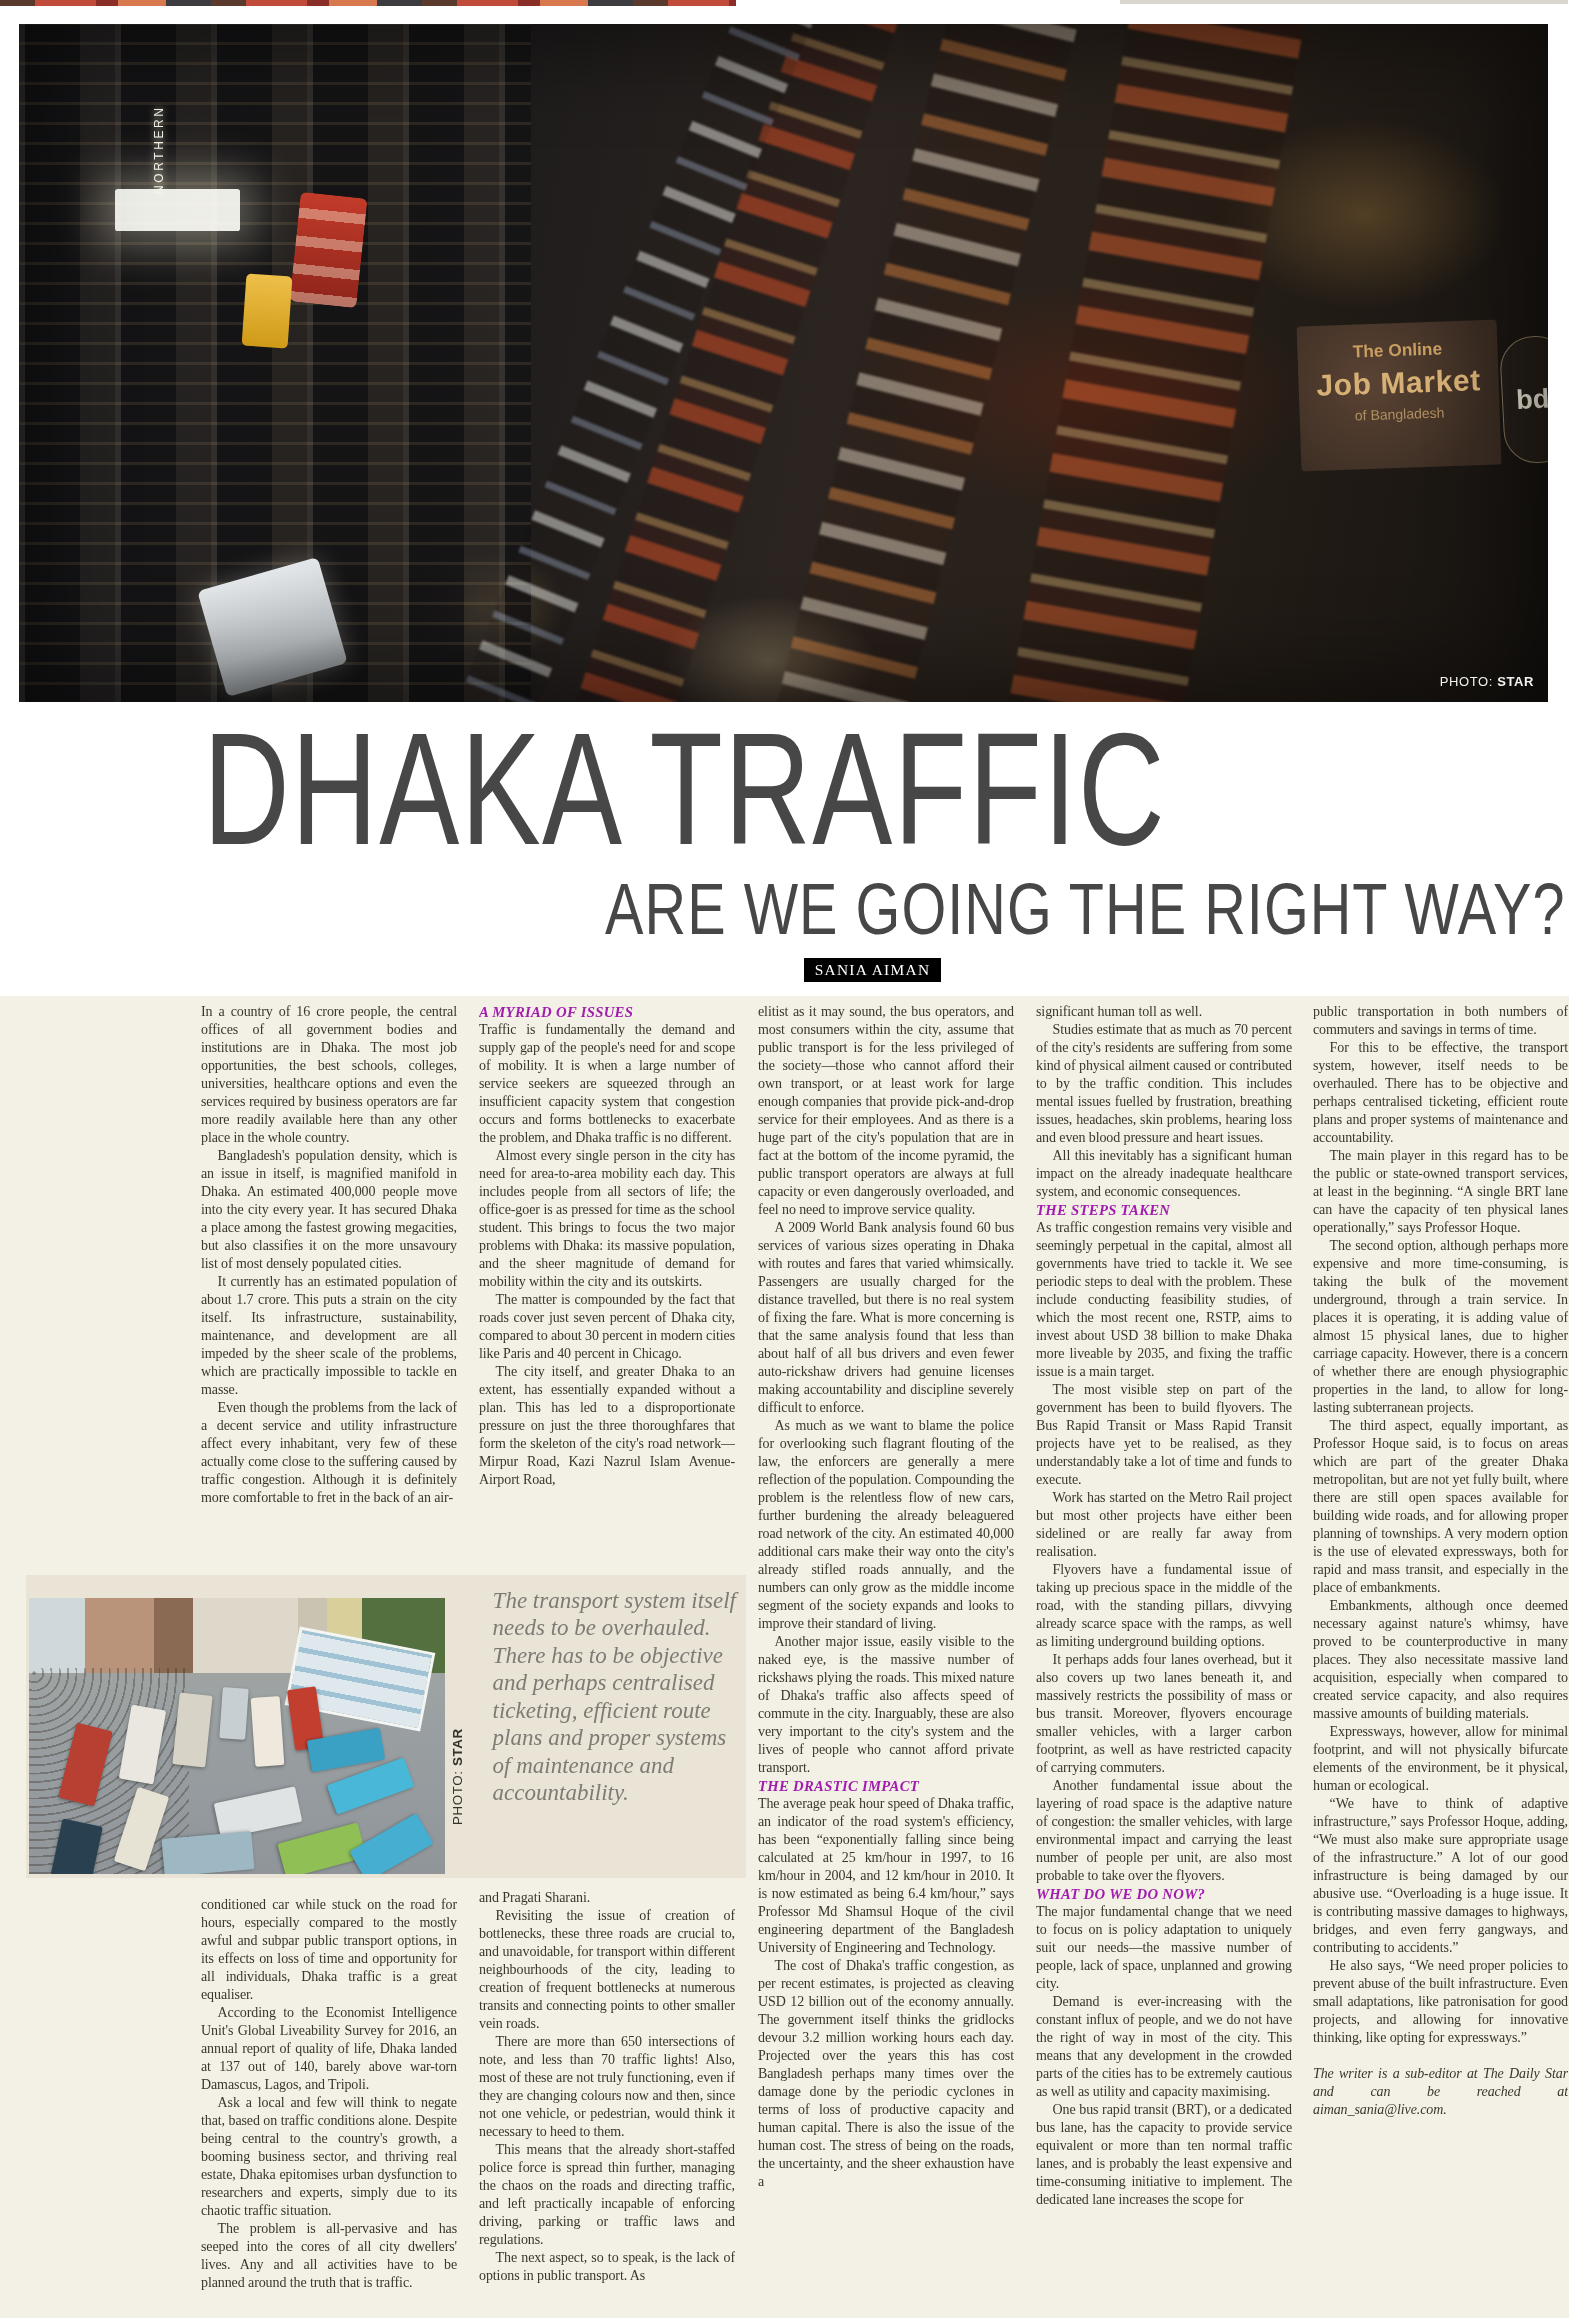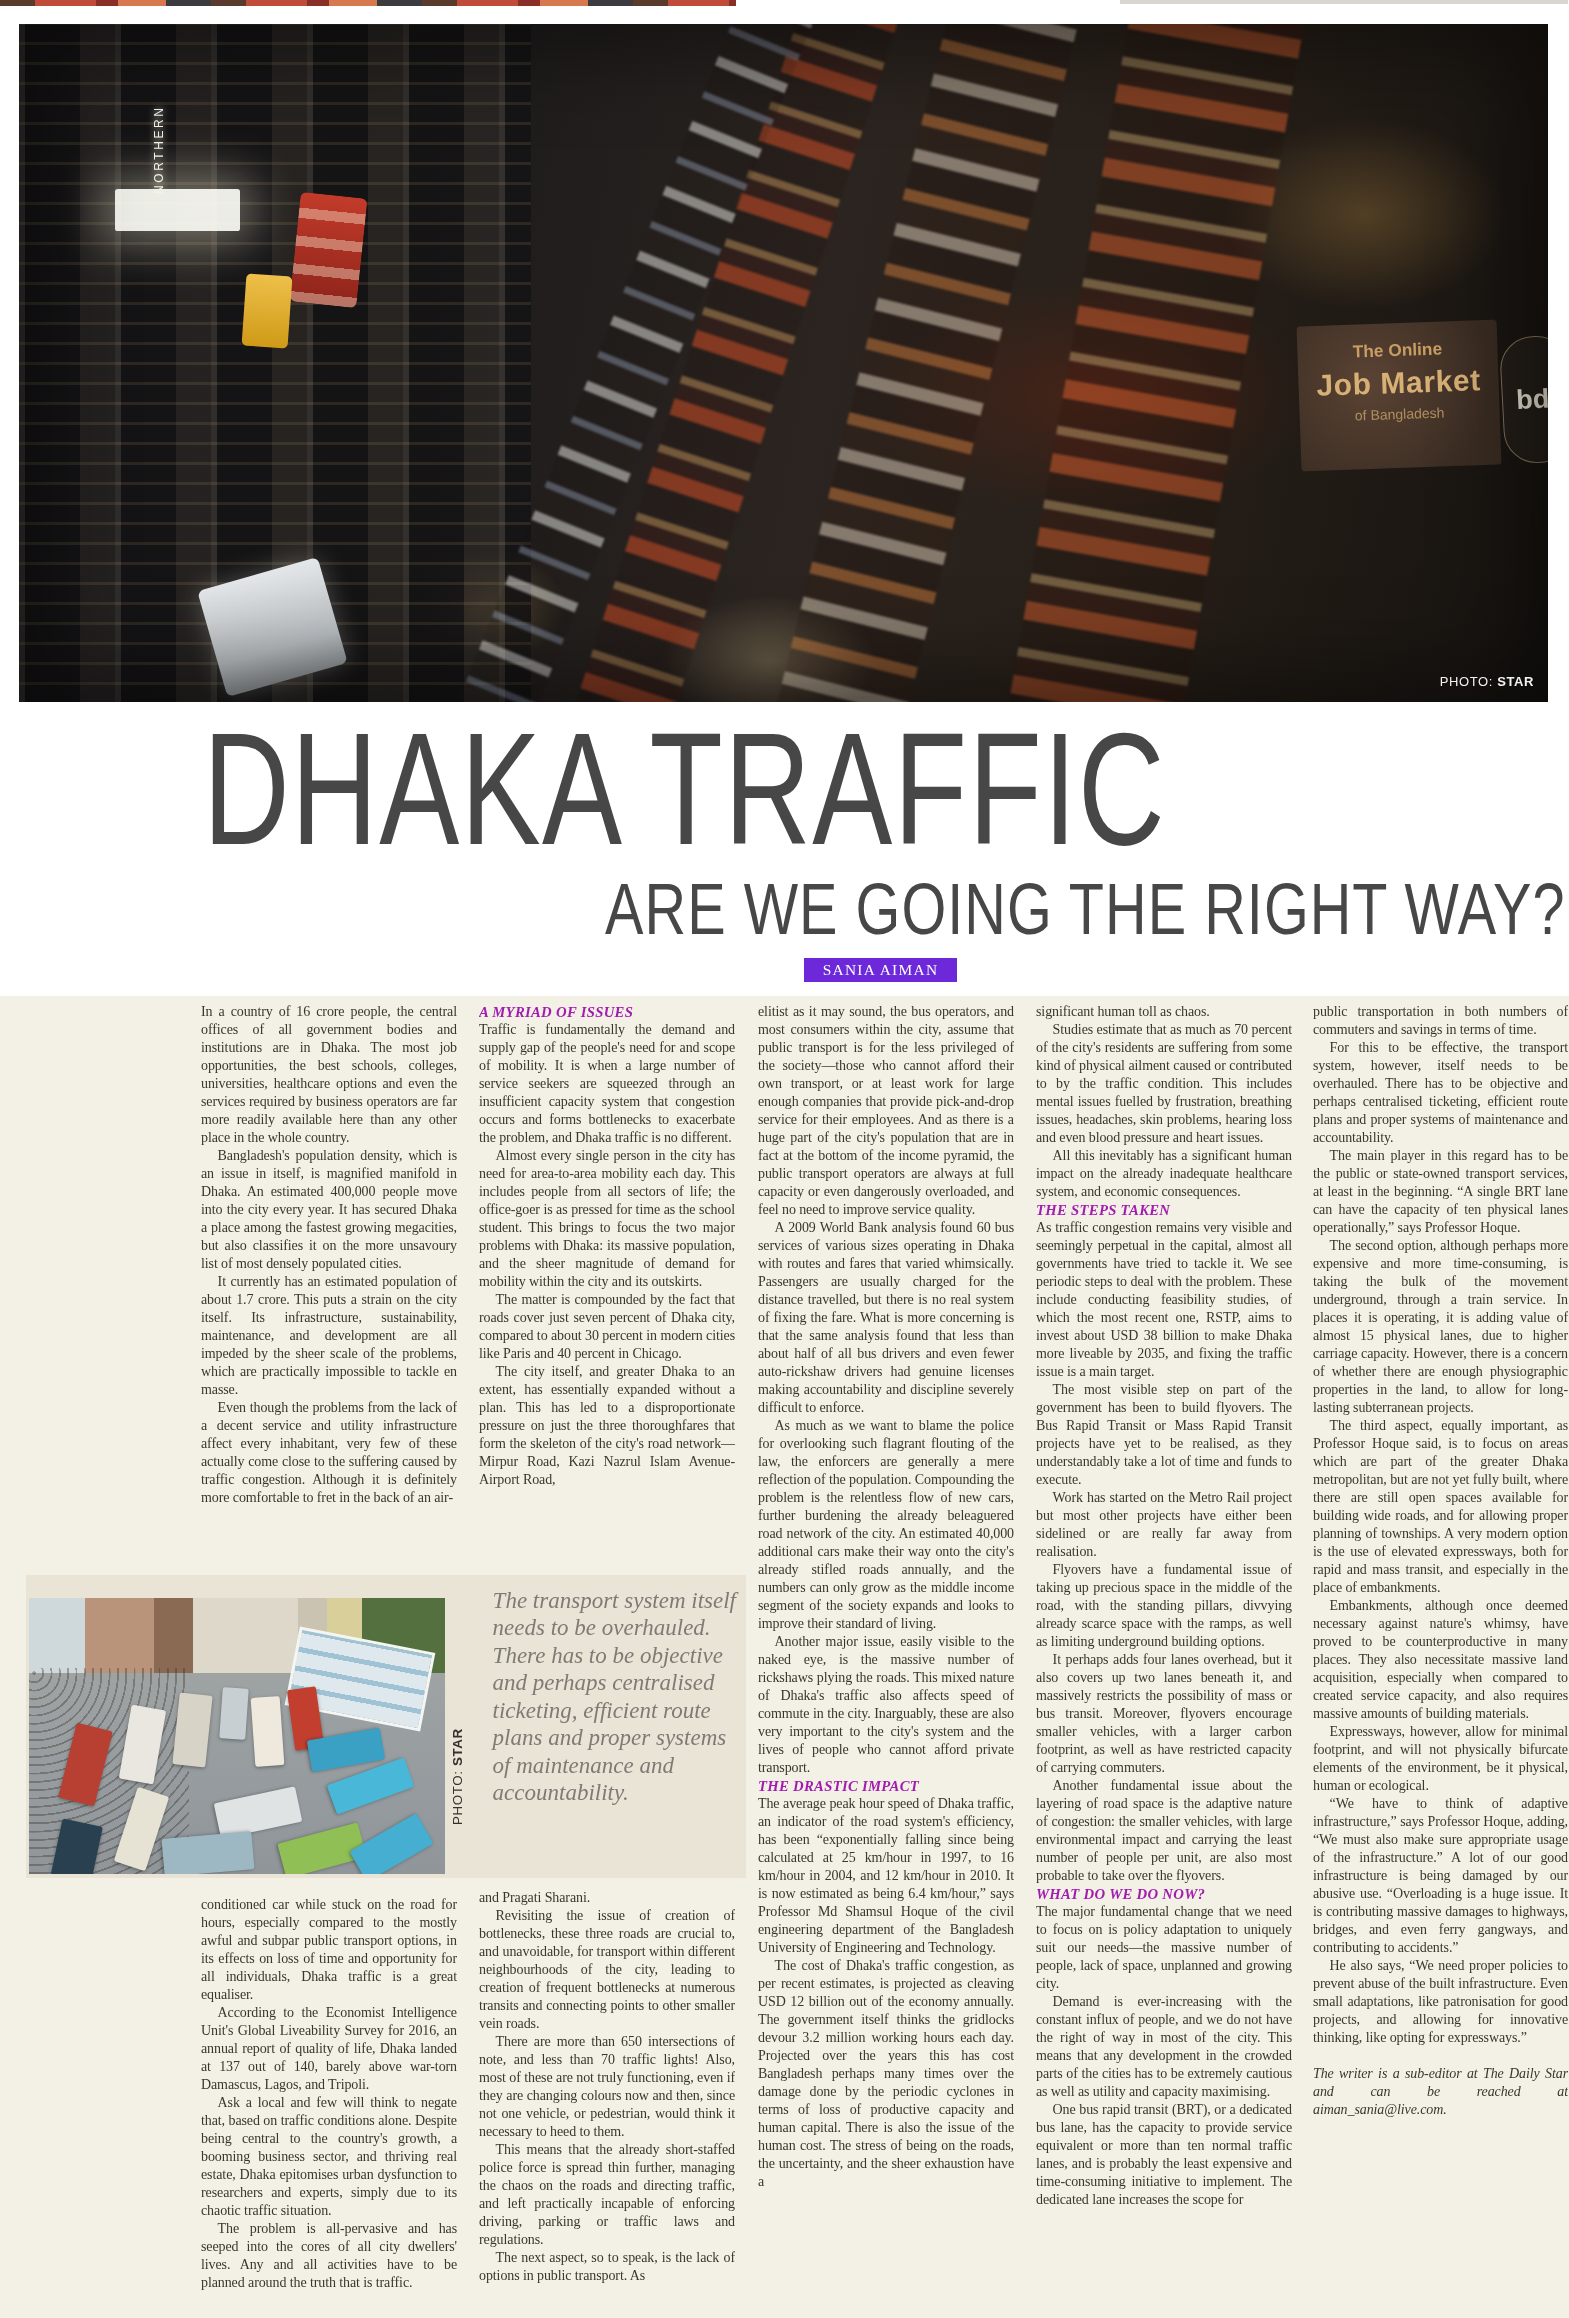--- a/index.html
+++ b/index.html
@@ -58,21 +58,21 @@
   .photo-credit b{font-weight:bold;}
   .mp-vignette{position:absolute;inset:0;box-shadow:inset 0 0 90px 25.6px rgba(0,0,0,.45);}
 
   
   .headline{position:absolute;left:203px;top:709px;margin:0;font-family:"Liberation Sans",sans-serif;
       font-weight:400;font-size:160px;line-height:1.0;color:#474747;letter-spacing:1.9px;white-space:nowrap;
       transform:scaleX(0.75);transform-origin:left top;}
   .subhead{position:absolute;right:3.8px;top:873px;margin:0;font-family:"Liberation Sans",sans-serif;
       font-weight:400;font-size:72px;line-height:1.0;color:#474747;letter-spacing:1.3px;white-space:nowrap;
       transform:scaleX(0.80);transform-origin:right top;}
-  .byline{position:absolute;left:804px;top:958px;width:153px;height:24px;background:#6d28d9;
+  .byline{position:absolute;left:804px;top:958px;width:137px;height:24px;background:#000000;
       color:#ffffff;font-family:"Liberation Serif",serif;font-size:15.4px;letter-spacing:1.3px;
       display:flex;align-items:center;justify-content:center;}
 
   
   .col{position:absolute;width:256px;top:1003px;overflow:hidden;text-align:justify;
       color:#3a362e;font-size:14px;line-height:18px;letter-spacing:-0.1px;
       -webkit-hyphens:auto;hyphens:auto;}
   #c1a{left:201px;height:558px;}
   #c2a{left:479px;height:558px;}
   #c3{left:758px;height:1315px;}
@@ -153,21 +153,21 @@
   <div class="col" id="c3">
       <p class="para flush">elitist as it may sound, the bus operators, and most consumers within the city, assume that public transport is for the less privileged of the society—those who cannot afford their own transport, or at least work for large enough companies that provide pick-and-drop service for their employees. And as there is a huge part of the city's population that are in fact at the bottom of the income pyramid, the public transport operators are always at full capacity or even dangerously overloaded, and feel no need to improve service quality.</p>
       <p class="para">A 2009 World Bank analysis found 60 bus services of various sizes operating in Dhaka with routes and fares that varied whimsically. Passengers are usually charged for the distance travelled, but there is no real system of fixing the fare. What is more concerning is that the same analysis found that less than about half of all bus drivers and even fewer auto-rickshaw drivers had genuine licenses making accountability and discipline severely difficult to enforce.</p>
       <p class="para">As much as we want to blame the police for overlooking such flagrant flouting of the law, the enforcers are generally a mere reflection of the population. Compounding the problem is the relentless flow of new cars, further burdening the already beleaguered road network of the city. An estimated 40,000 additional cars make their way onto the city's already stifled roads annually, and the numbers can only grow as the middle income segment of the society expands and looks to improve their standard of living.</p>
       <p class="para">Another major issue, easily visible to the naked eye, is the massive number of rickshaws plying the roads. This mixed nature of Dhaka's traffic also affects speed of commute in the city. Inarguably, these are also very important to the city's system and the lives of people who cannot afford private transport.</p>
       <h4 class="colhead">THE DRASTIC IMPACT</h4>
       <p class="para flush">The average peak hour speed of Dhaka traffic, an indicator of the road system's efficiency, has been “exponentially falling since being calculated at 25 km/hour in 1997, to 16 km/hour in 2004, and 12 km/hour in 2010. It is now estimated as being 6.4 km/hour,” says Professor Md Shamsul Hoque of the civil engineering department of the Bangladesh University of Engineering and Technology.</p>
       <p class="para">The cost of Dhaka's traffic congestion, as per recent estimates, is projected as cleaving USD 12 billion out of the economy annually. The government itself thinks the gridlocks devour 3.2 million working hours each day. Projected over the years this has cost Bangladesh perhaps many times over the damage done by the periodic cyclones in terms of loss of productive capacity and human capital. There is also the issue of the human cost. The stress of being on the roads, the uncertainty, and the sheer exhaustion have a</p>
     </div>
   <div class="col" id="c4">
-      <p class="para flush">significant human toll as chaos.</p>
+      <p class="para flush">significant human toll as well.</p>
       <p class="para">Studies estimate that as much as 70 percent of the city's residents are suffering from some kind of physical ailment caused or contributed to by the traffic condition. This includes mental issues fuelled by frustration, breathing issues, headaches, skin problems, hearing loss and even blood pressure and heart issues.</p>
       <p class="para">All this inevitably has a significant human impact on the already inadequate healthcare system, and economic consequences.</p>
       <h4 class="colhead">THE STEPS TAKEN</h4>
       <p class="para flush">As traffic congestion remains very visible and seemingly perpetual in the capital, almost all governments have tried to tackle it. We see periodic steps to deal with the problem. These include conducting feasibility studies, of which the most recent one, RSTP, aims to invest about USD 38 billion to make Dhaka more liveable by 2035, and fixing the traffic issue is a main target.</p>
       <p class="para">The most visible step on part of the government has been to build flyovers. The Bus Rapid Transit or Mass Rapid Transit projects have yet to be realised, as they understandably take a lot of time and funds to execute.</p>
       <p class="para">Work has started on the Metro Rail project but most other projects have either been sidelined or are really far away from realisation.</p>
       <p class="para">Flyovers have a fundamental issue of taking up precious space in the middle of the road, with the standing pillars, divvying already scarce space with the ramps, as well as limiting underground building options.</p>
       <p class="para">It perhaps adds four lanes overhead, but it also covers up two lanes beneath it, and massively restricts the possibility of mass or bus transit. Moreover, flyovers encourage smaller vehicles, with a larger carbon footprint, as well as have restricted capacity of carrying commuters.</p>
       <p class="para">Another fundamental issue about the layering of road space is the adaptive nature of congestion: the smaller vehicles, with large environmental impact and carrying the least number of people per unit, are also most probable to take over the flyovers.</p>
       <h4 class="colhead">WHAT DO WE DO NOW?</h4>

